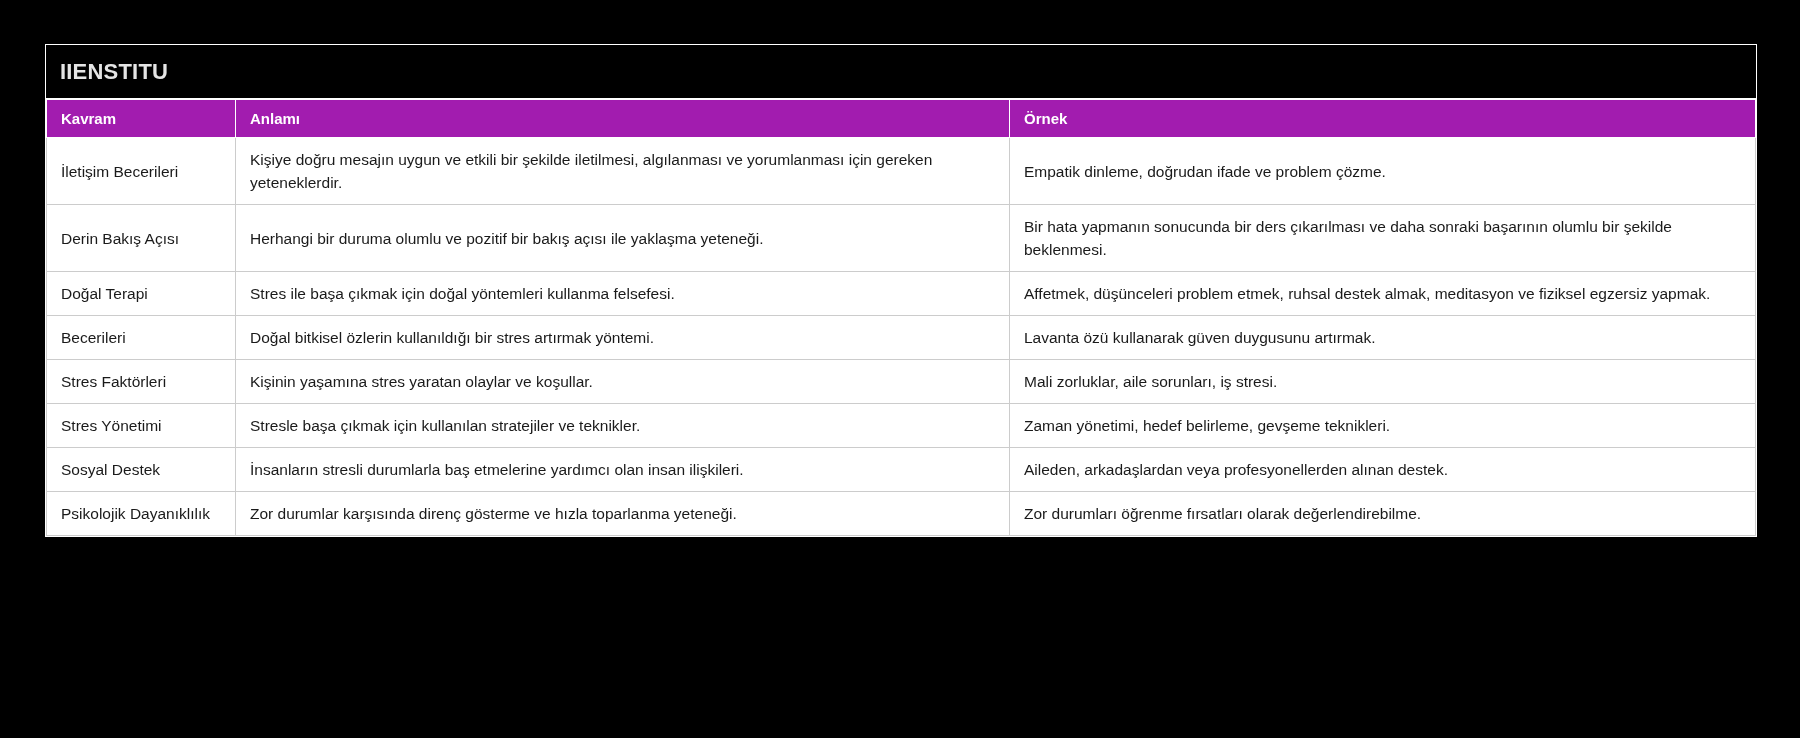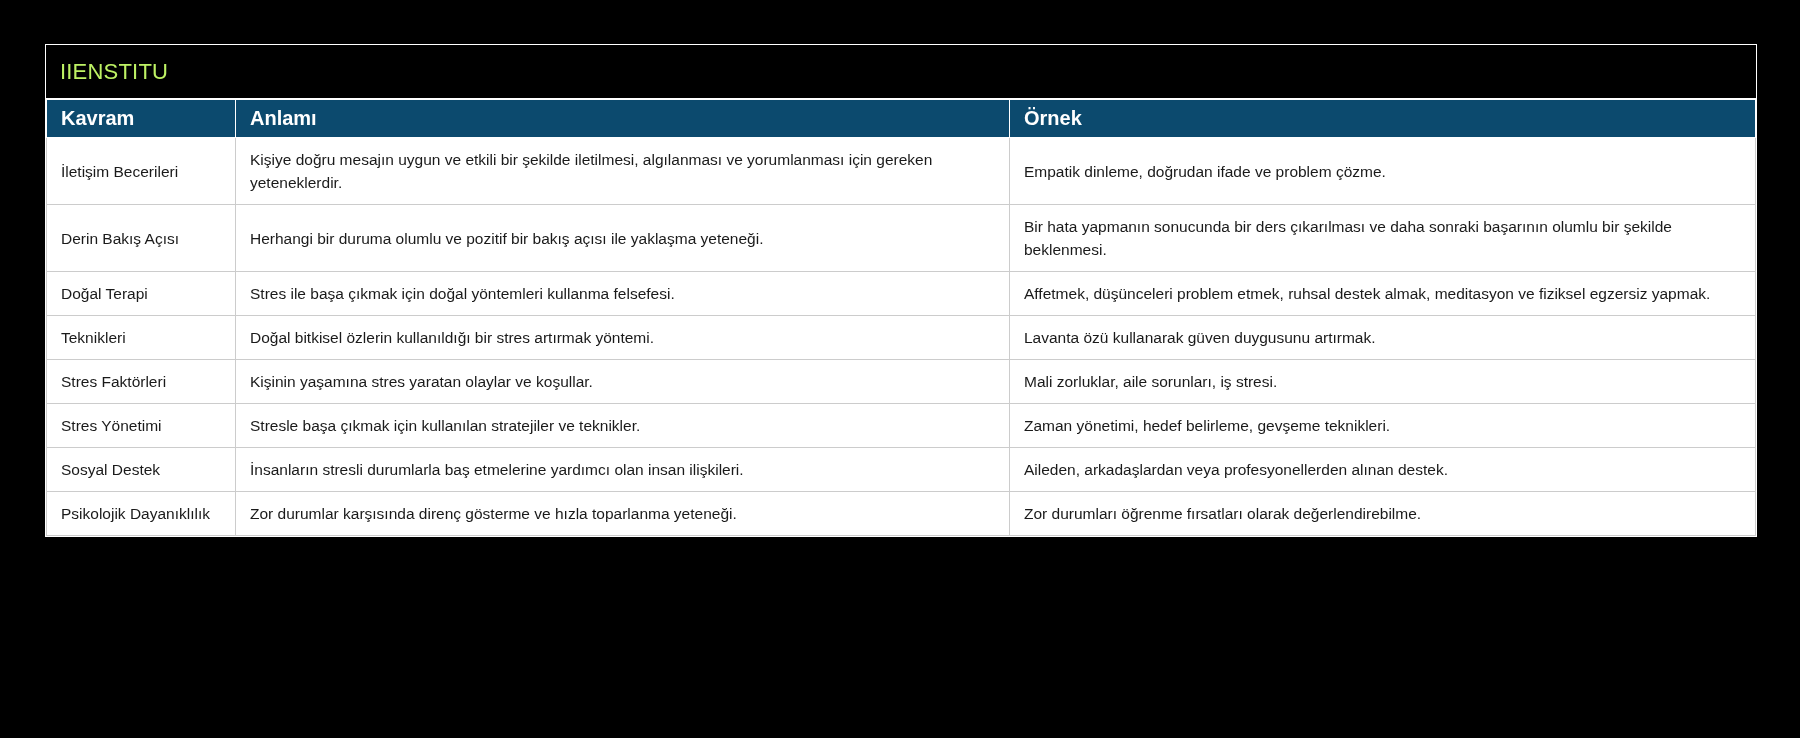--- a/index.html
+++ b/index.html
@@ -18,37 +18,37 @@
     position: absolute;
     left: 45px;
     top: 44px;
     width: 1712px;
     border: 1px solid #ffffff;
     background: #ffffff;
     box-sizing: border-box;
   }
   .title-bar {
     background: #000000;
-    color: #bef264;
+    color: #e5e5e5;
     font-size: 22px;
-    font-weight: 400;
+    font-weight: 700;
     line-height: 27px;
     padding: 13px 14px;
     border-bottom: 1px solid #ffffff;
     letter-spacing: 0.2px;
   }
   table.def-table {
     width: 100%;
     border-collapse: collapse;
     table-layout: fixed;
   }
   table.def-table th {
-    background: #0c4a6e;
+    background: #a21caf;
     color: #ffffff;
-    font-size: 20px;
+    font-size: 15px;
     font-weight: 700;
     text-align: left;
     padding: 9px 14px;
     line-height: 19px;
     border: 1px solid #ffffff;
   }
   table.def-table td {
     background: #ffffff;
     color: #1a1a1a;
     font-size: 15.5px;
@@ -90,21 +90,21 @@
           <td>Derin Bakış Açısı</td>
           <td>Herhangi bir duruma olumlu ve pozitif bir bakış açısı ile yaklaşma yeteneği.</td>
           <td>Bir hata yapmanın sonucunda bir ders çıkarılması ve daha sonraki başarının olumlu bir şekilde beklenmesi.</td>
         </tr>
         <tr>
           <td>Doğal Terapi</td>
           <td>Stres ile başa çıkmak için doğal yöntemleri kullanma felsefesi.</td>
           <td>Affetmek, düşünceleri problem etmek, ruhsal destek almak, meditasyon ve fiziksel egzersiz yapmak.</td>
         </tr>
         <tr>
-          <td>Teknikleri</td>
+          <td>Becerileri</td>
           <td>Doğal bitkisel özlerin kullanıldığı bir stres artırmak yöntemi.</td>
           <td>Lavanta özü kullanarak güven duygusunu artırmak.</td>
         </tr>
         <tr>
           <td>Stres Faktörleri</td>
           <td>Kişinin yaşamına stres yaratan olaylar ve koşullar.</td>
           <td>Mali zorluklar, aile sorunları, iş stresi.</td>
         </tr>
         <tr>
           <td>Stres Yönetimi</td>

